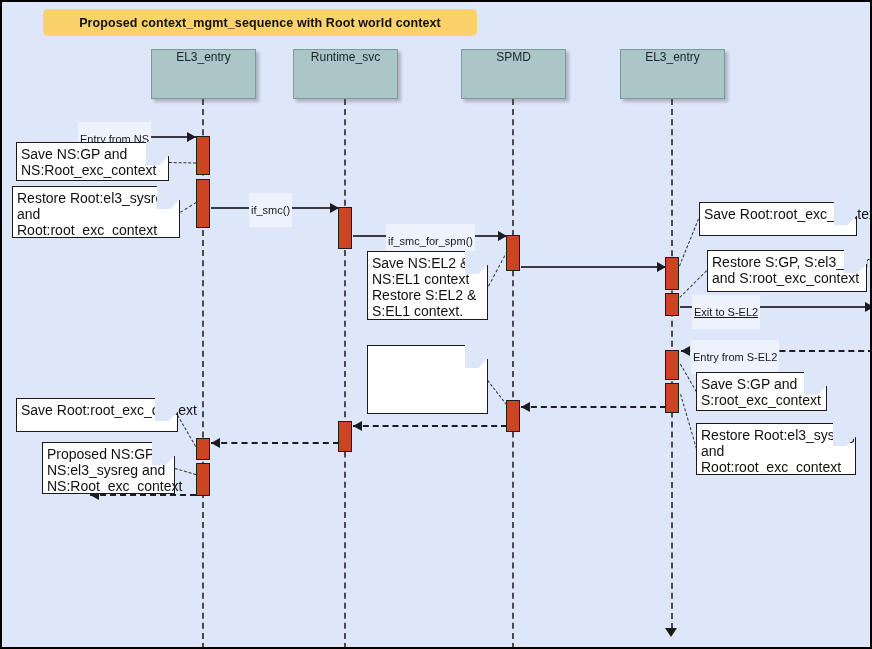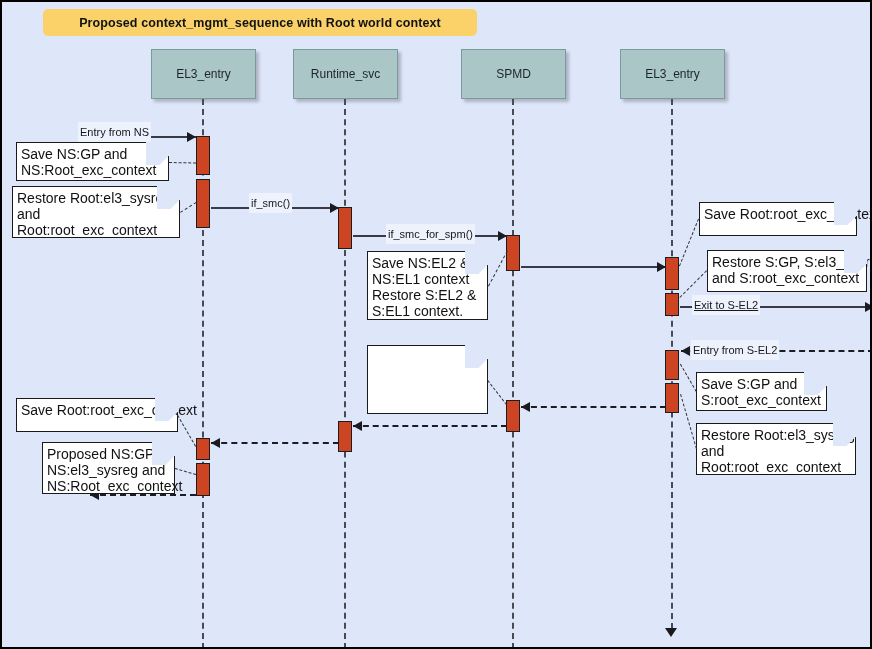--- a/index.html
+++ b/index.html
@@ -22,21 +22,21 @@
     display:flex;align-items:center;justify-content:center;
     font-size:12.5px;font-weight:bold;color:#121212;
     letter-spacing:.1px;
   }
   
   .head{
     position:absolute;
     background:#aac6c6;
     border:1px solid #7d9a9a;
     box-shadow:3px 3px 3px rgba(0,0,0,.22);
-    display:flex;align-items:center;justify-content:center;
+    display:flex;align-items:flex-start;justify-content:center;
     font-size:12px;color:#1c2430;
     box-sizing:border-box;
   }
   .lifeline{
     position:absolute;
     width:0;
     border-left:2px dashed #4a4a55;
   }
   .lifeline-end-arrow{
     position:absolute;
@@ -71,21 +71,21 @@
     position:absolute;
     width:0;height:0;
     border-top:5px solid transparent;
     border-bottom:5px solid transparent;
     border-right:9px solid #1a1a22;
   }
   .msg-label{
     position:absolute;
     font-size:11px;color:#17171c;
     background:#eef2fc;
-    padding:4px 2px;
+    padding:11px 2px;
     white-space:nowrap;
   }
   
   .note{
     position:absolute;
     background:#ffffff;
     border:1px solid #1a1a1a;
     box-sizing:border-box;
     font-size:14px;
     line-height:16px;

